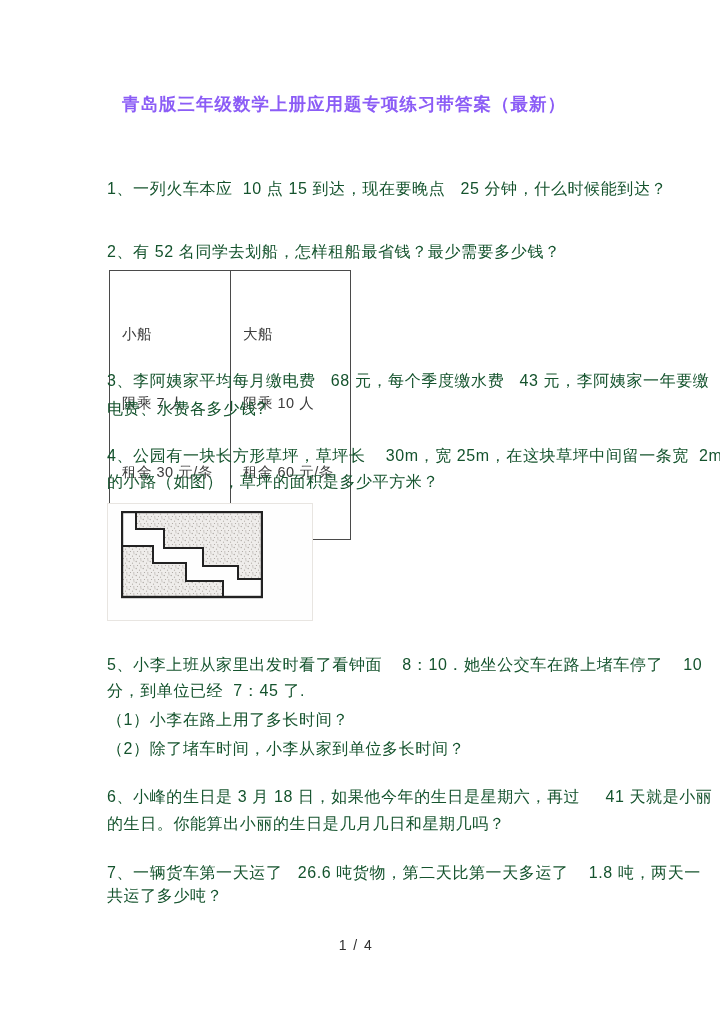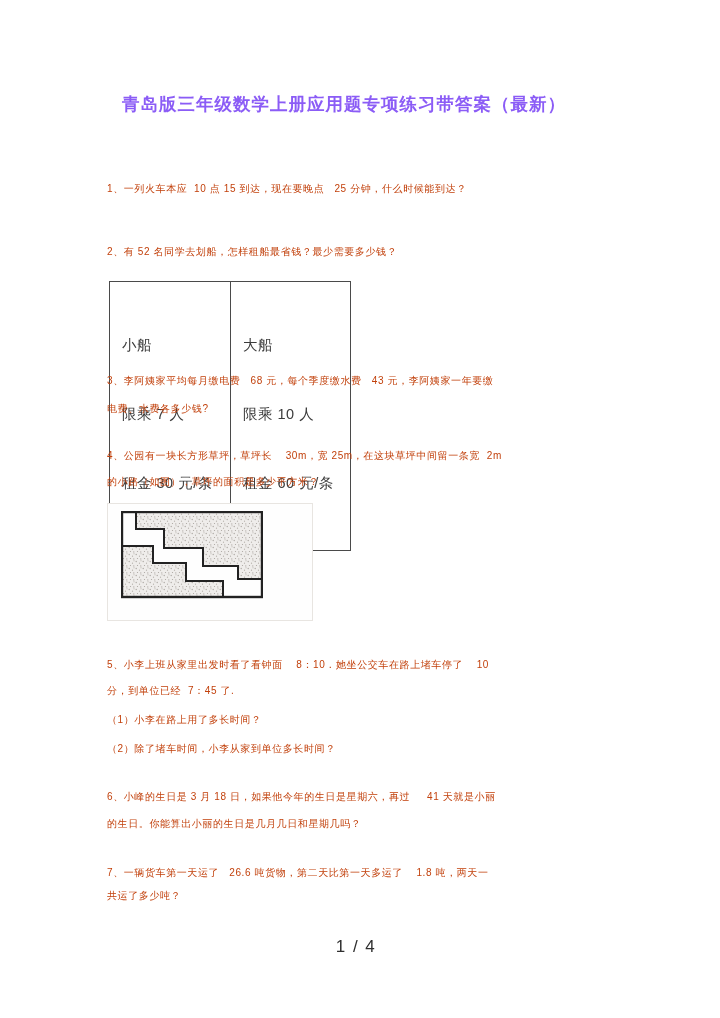--- a/index.html
+++ b/index.html
@@ -14,32 +14,31 @@
   .abs { position: absolute; white-space: pre; }
   .doc-title {
     left: 122px; top: 92px;
     font-family: "Liberation Serif", "DejaVu Serif", serif;
     font-size: 17.5px; font-weight: 600;
     letter-spacing: 1px;
     color: #8b5cf6;
   }
   .qline {
     left: 107px;
-    font-size: 10px;
+    font-size: 16px;
     letter-spacing: 0.6px;
     line-height: 20px;
-    color: #c2410c;
+    color: #14532d;
     text-align: right;
   }
   
   .boat-table {
     position: absolute; left: 109px; top: 270px;
     border-collapse: collapse;
     table-layout: fixed;
-    margin-top: 11px;
   }
   .boat-table td {
     border: 1.5px solid #4a4a4a;
     vertical-align: top;
     padding: 6px 8px 9px 12px;
     font-size: 14.5px;
     line-height: 23px;
     letter-spacing: 0.5px;
     white-space: pre;
     color: #3b3b3b;
@@ -50,21 +49,21 @@
   .figure-box {
     position: absolute; left: 107px; top: 503px;
     width: 204px; height: 116px;
     border: 1px solid #e8e5e1;
     background: #fefefe;
   }
   .figure-box svg { position: absolute; left: 13px; top: 7px; }
   .page-footer {
     position: absolute; left: 0; top: 937px; width: 712px;
     text-align: center;
-    font-size: 17px;
+    font-size: 14px;
     letter-spacing: 1.5px;
     color: #2f2f2f;
   }
 </style>
 </head>
 <body>
 
 <div class="abs doc-title">青岛版三年级数学上册应用题专项练习带答案（最新）</div>
 
 <div class="abs qline" style="top:179px">1、一列火车本应  10 点 15 到达，现在要晚点   25 分钟，什么时候能到达？</div>

